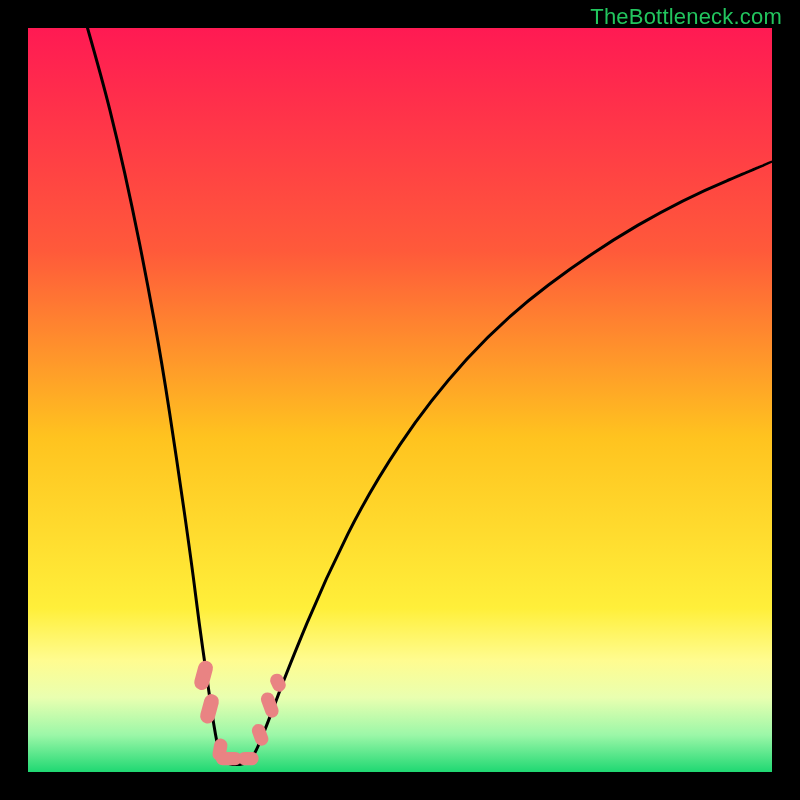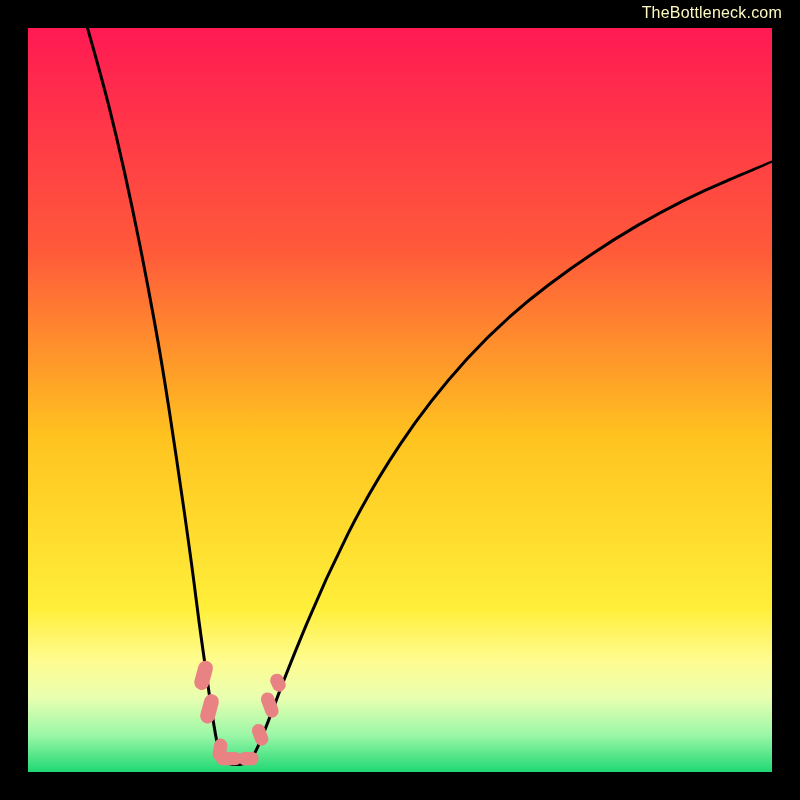--- a/index.html
+++ b/index.html
@@ -30,22 +30,22 @@
     position: absolute;
     left: 0;
     top: 0;
     width: 100%;
     height: 100%;
   }
   .watermark {
     position: absolute;
     top: 4px;
     right: 18px;
-    color: #fef9c3;
-    font-size: 16px;
+    color: #22c55e;
+    font-size: 22px;
     letter-spacing: 0.2px;
     font-weight: 500;
   }
 </style>
 </head>
 <body>
 
 <div class="watermark">TheBottleneck.com</div>
 
 <div class="frame">

